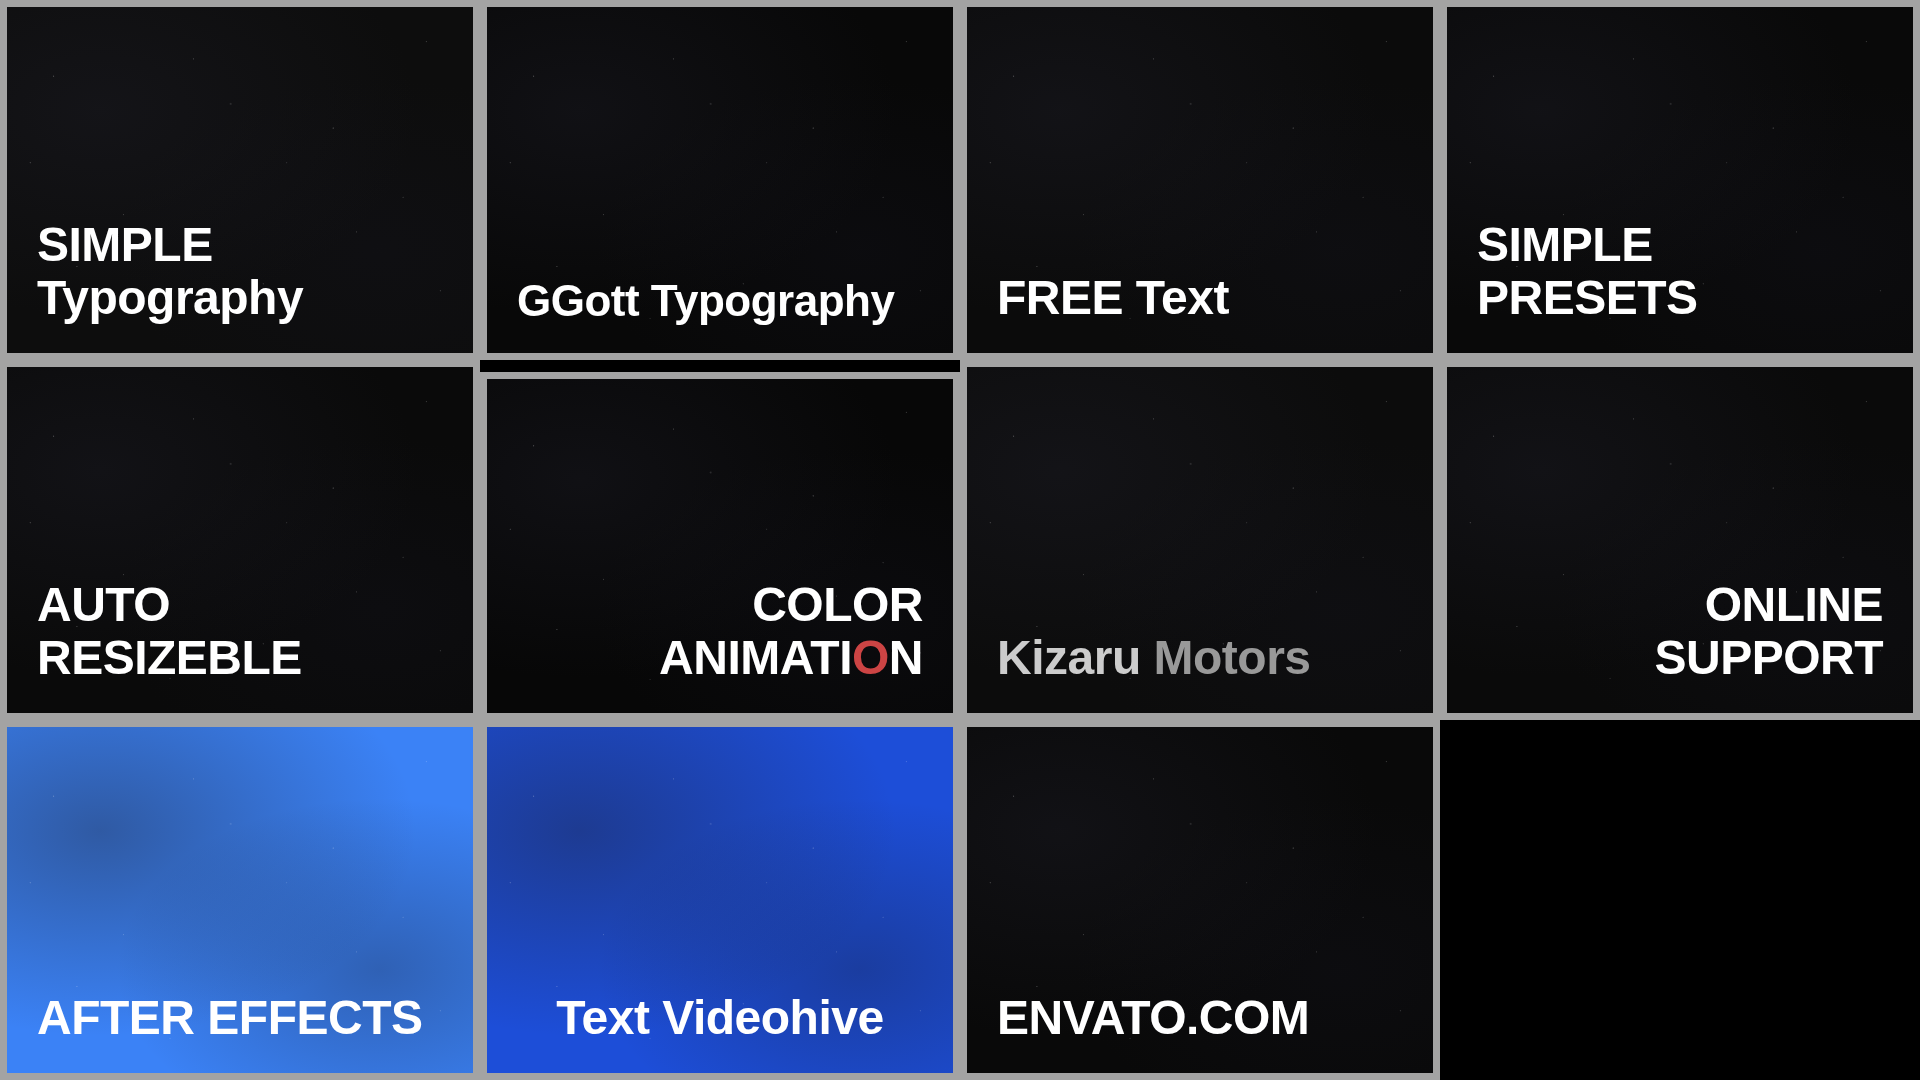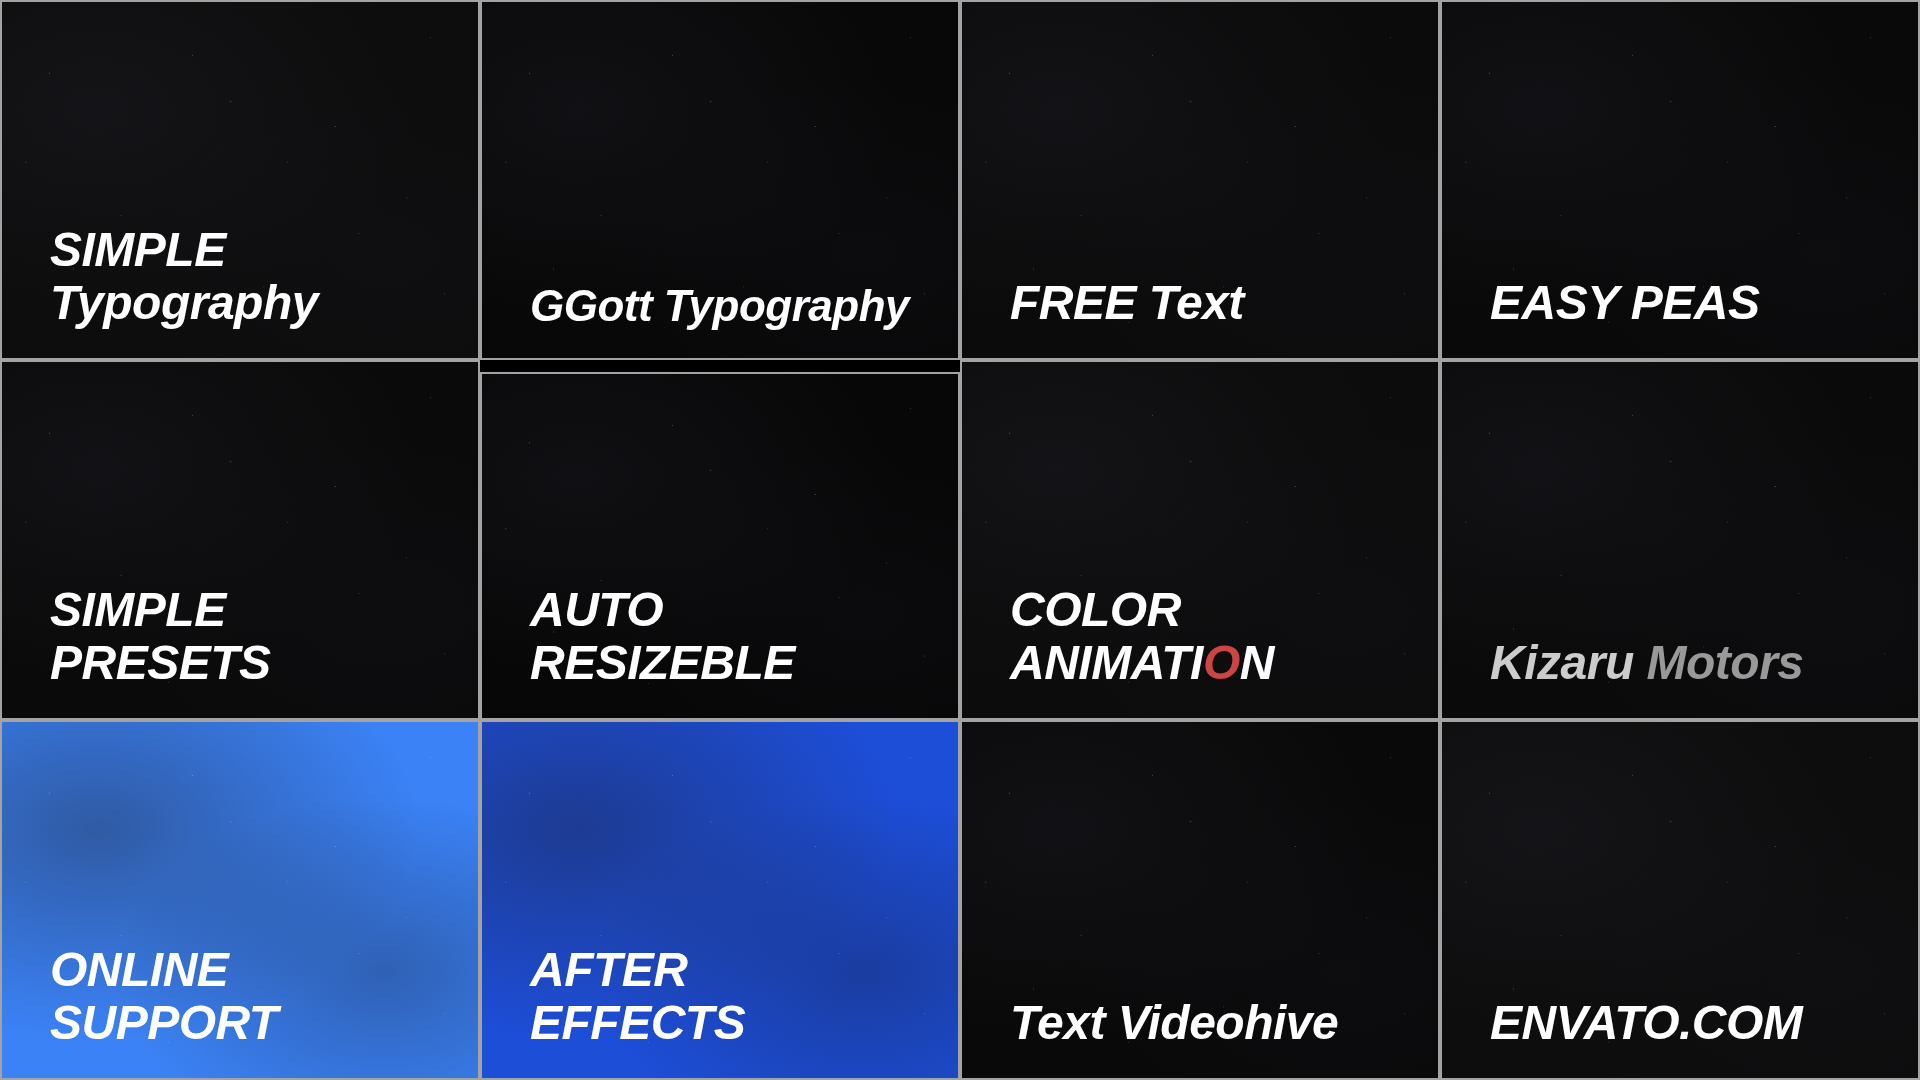--- a/index.html
+++ b/index.html
@@ -20,26 +20,25 @@
       display: grid;
       grid-template-columns: repeat(4, 1fr);
       grid-template-rows: repeat(3, 1fr);
       width: 1920px;
       height: 1080px;
     }
 
     .cell {
       position: relative;
       background-color: #0a0a0a;
-      border: 2px solid #a3a3a3;
+      border: 7px solid #a3a3a3;
       overflow: hidden;
       display: flex;
       align-items: flex-end;
-      padding: 28px 48px;
-      font-style: italic;
+      padding: 28px 30px;
     }
 
     .cell::before {
       content: '';
       position: absolute;
       inset: 0;
       background:
         radial-gradient(ellipse at 20% 30%, rgba(30,30,40,0.4) 0%, transparent 60%),
         radial-gradient(ellipse at 80% 70%, rgba(20,20,30,0.3) 0%, transparent 50%);
     }
@@ -78,20 +77,21 @@
     }
 
     
     .cell-label.mixed-case {
       text-transform: none;
     }
 
     
     .cell-label.color-anim {
       text-transform: uppercase;
+      text-align: right;
     }
 
     .cell-label.color-anim .colored-part {
       color: #cc4444;
     }
 
     
     .cell-label.kizaru {
       text-transform: none;
       color: #cccccc;
@@ -139,23 +139,20 @@
   </div>
 
   <div class="cell">
     <span class="cell-label ggott mixed-case">GGott Typography</span>
   </div>
 
   <div class="cell">
     <span class="cell-label mixed-case">FREE Text</span>
   </div>
 
-  <div class="cell">
-    <span class="cell-label">EASY PEAS</span>
-  </div>
 
   <div class="cell">
     <span class="cell-label">SIMPLE PRESETS</span>
   </div>
 
   <div class="cell">
     <span class="cell-label">AUTO RESIZEBLE</span>
   </div>
 
   <div class="cell">

